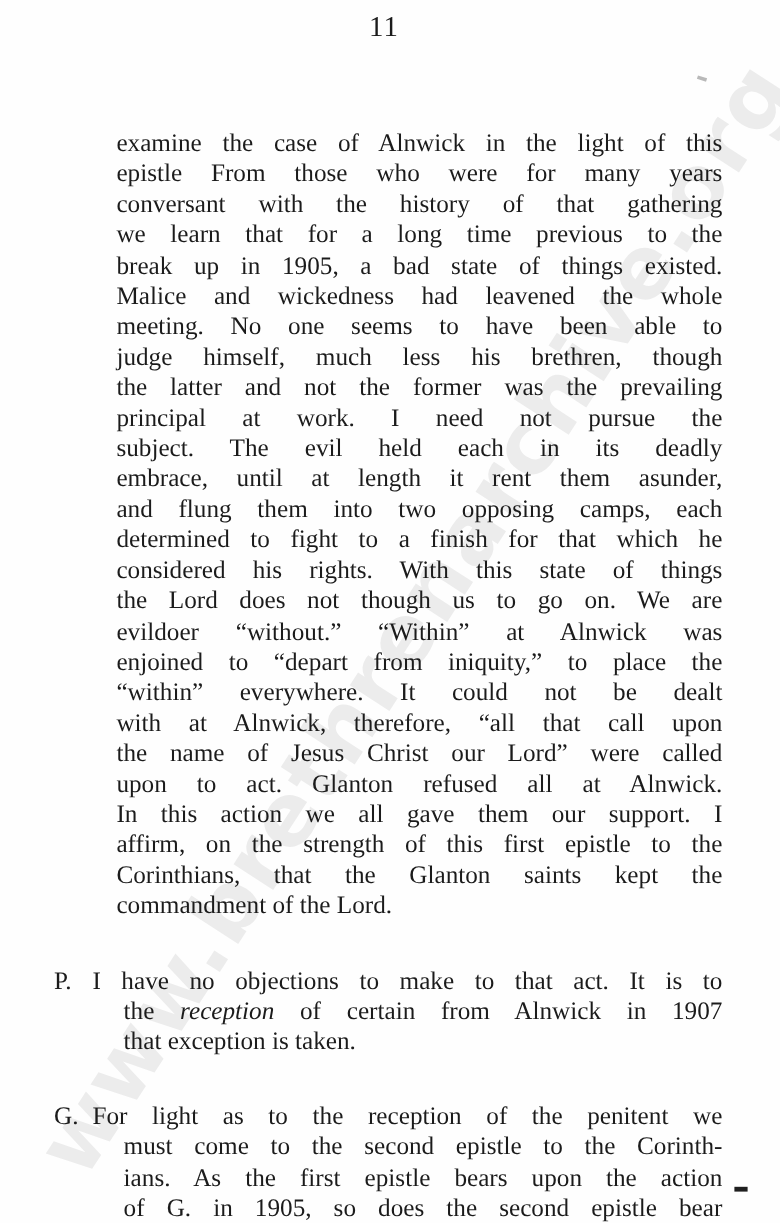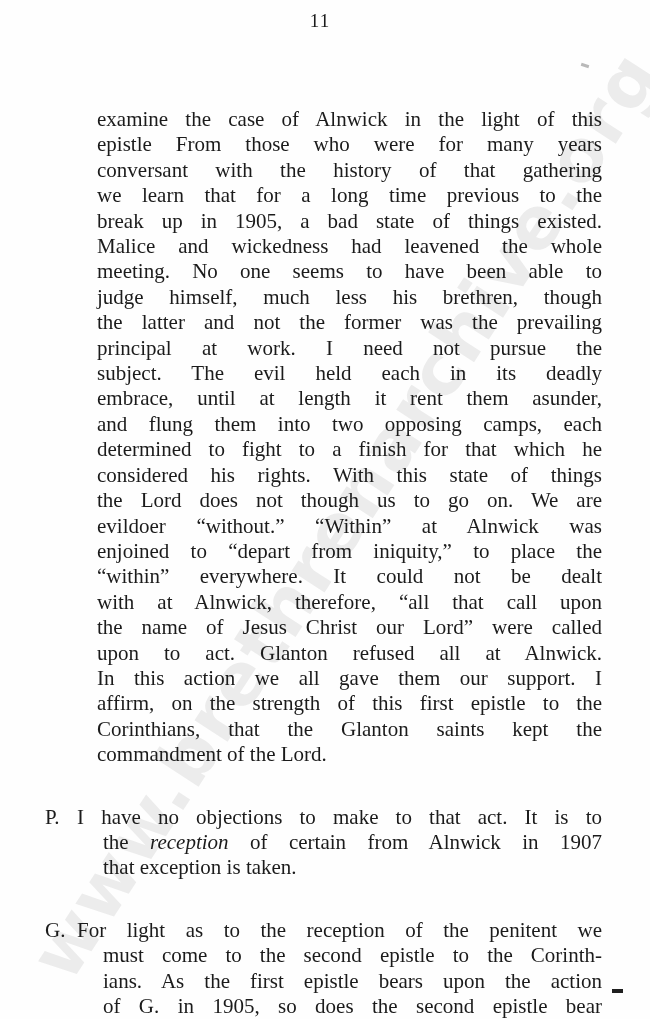--- a/index.html
+++ b/index.html
@@ -22,21 +22,21 @@
     color: rgba(60, 60, 60, 0.09);
     white-space: nowrap;
     z-index: 0;
     user-select: none;
   }
   .page-number {
     position: absolute;
     top: 10px; left: 0;
     width: 640px;
     text-align: center;
-    font-size: 19px;
+    font-size: 24px;
     letter-spacing: 1px;
     z-index: 1;
   }
   .content {
     position: absolute;
     top: 70px; left: 45px;
     width: 557px;
     z-index: 1;
     font-size: 21px;
     line-height: 25.4px;

